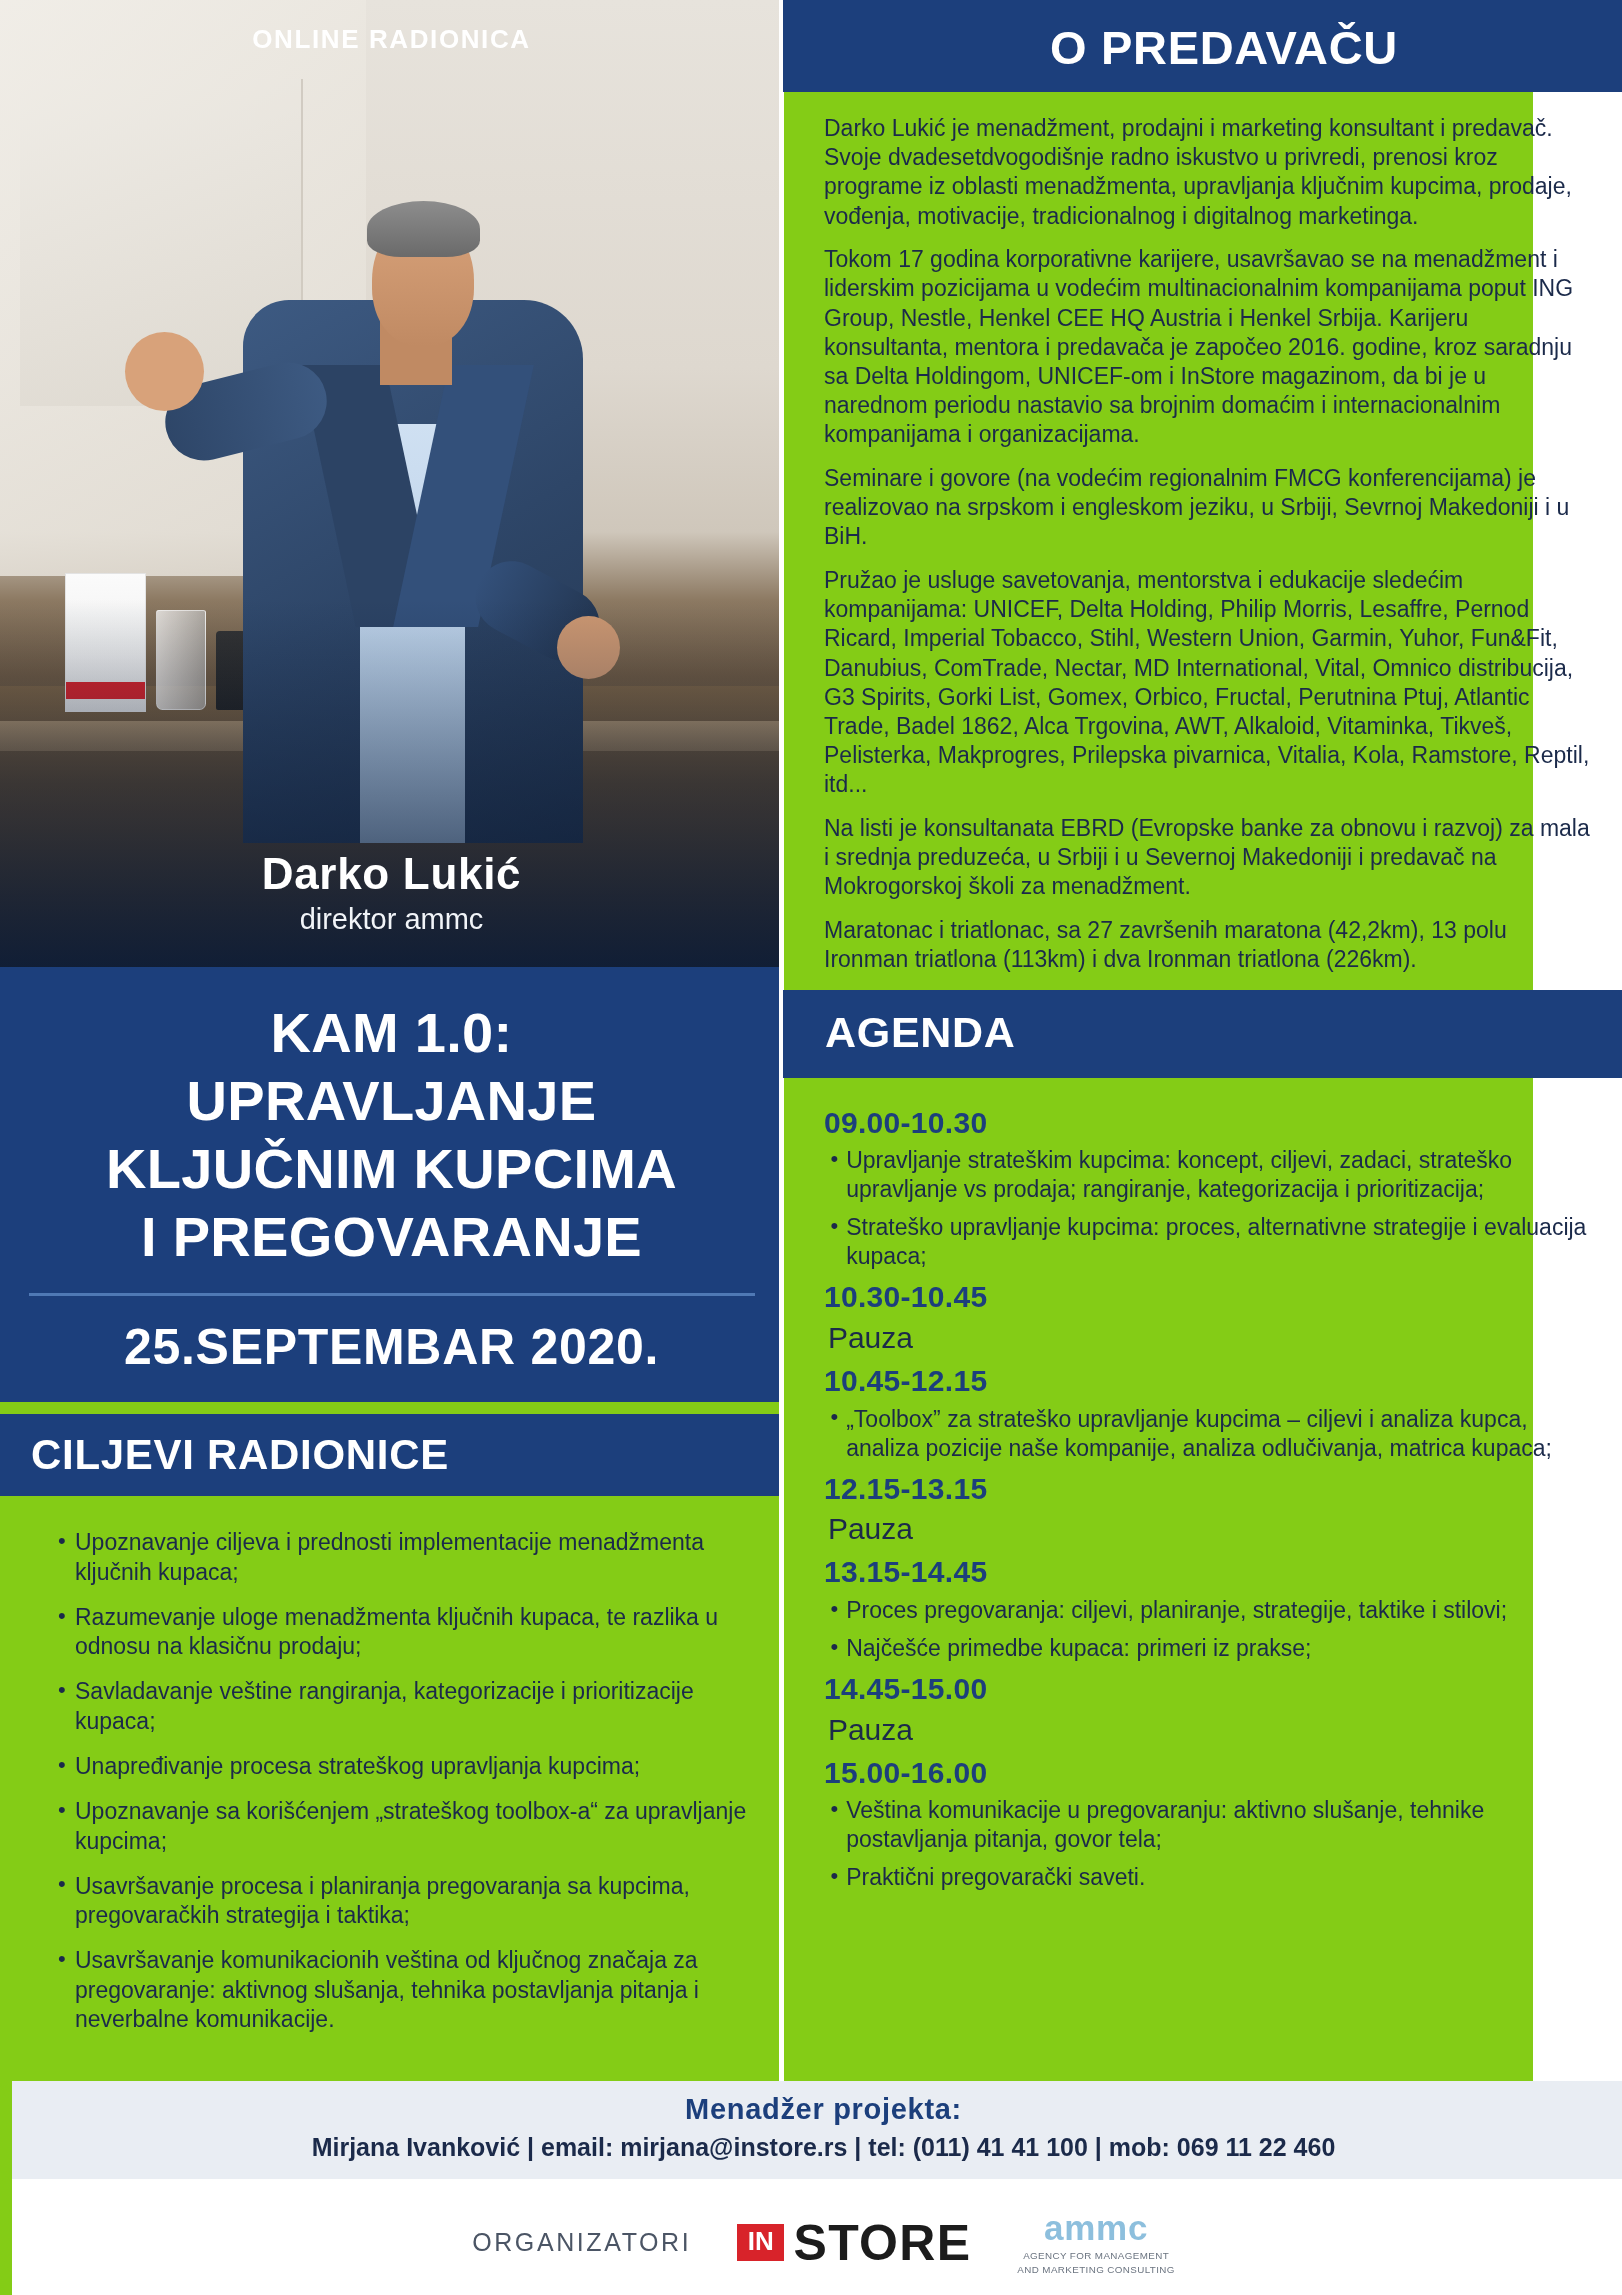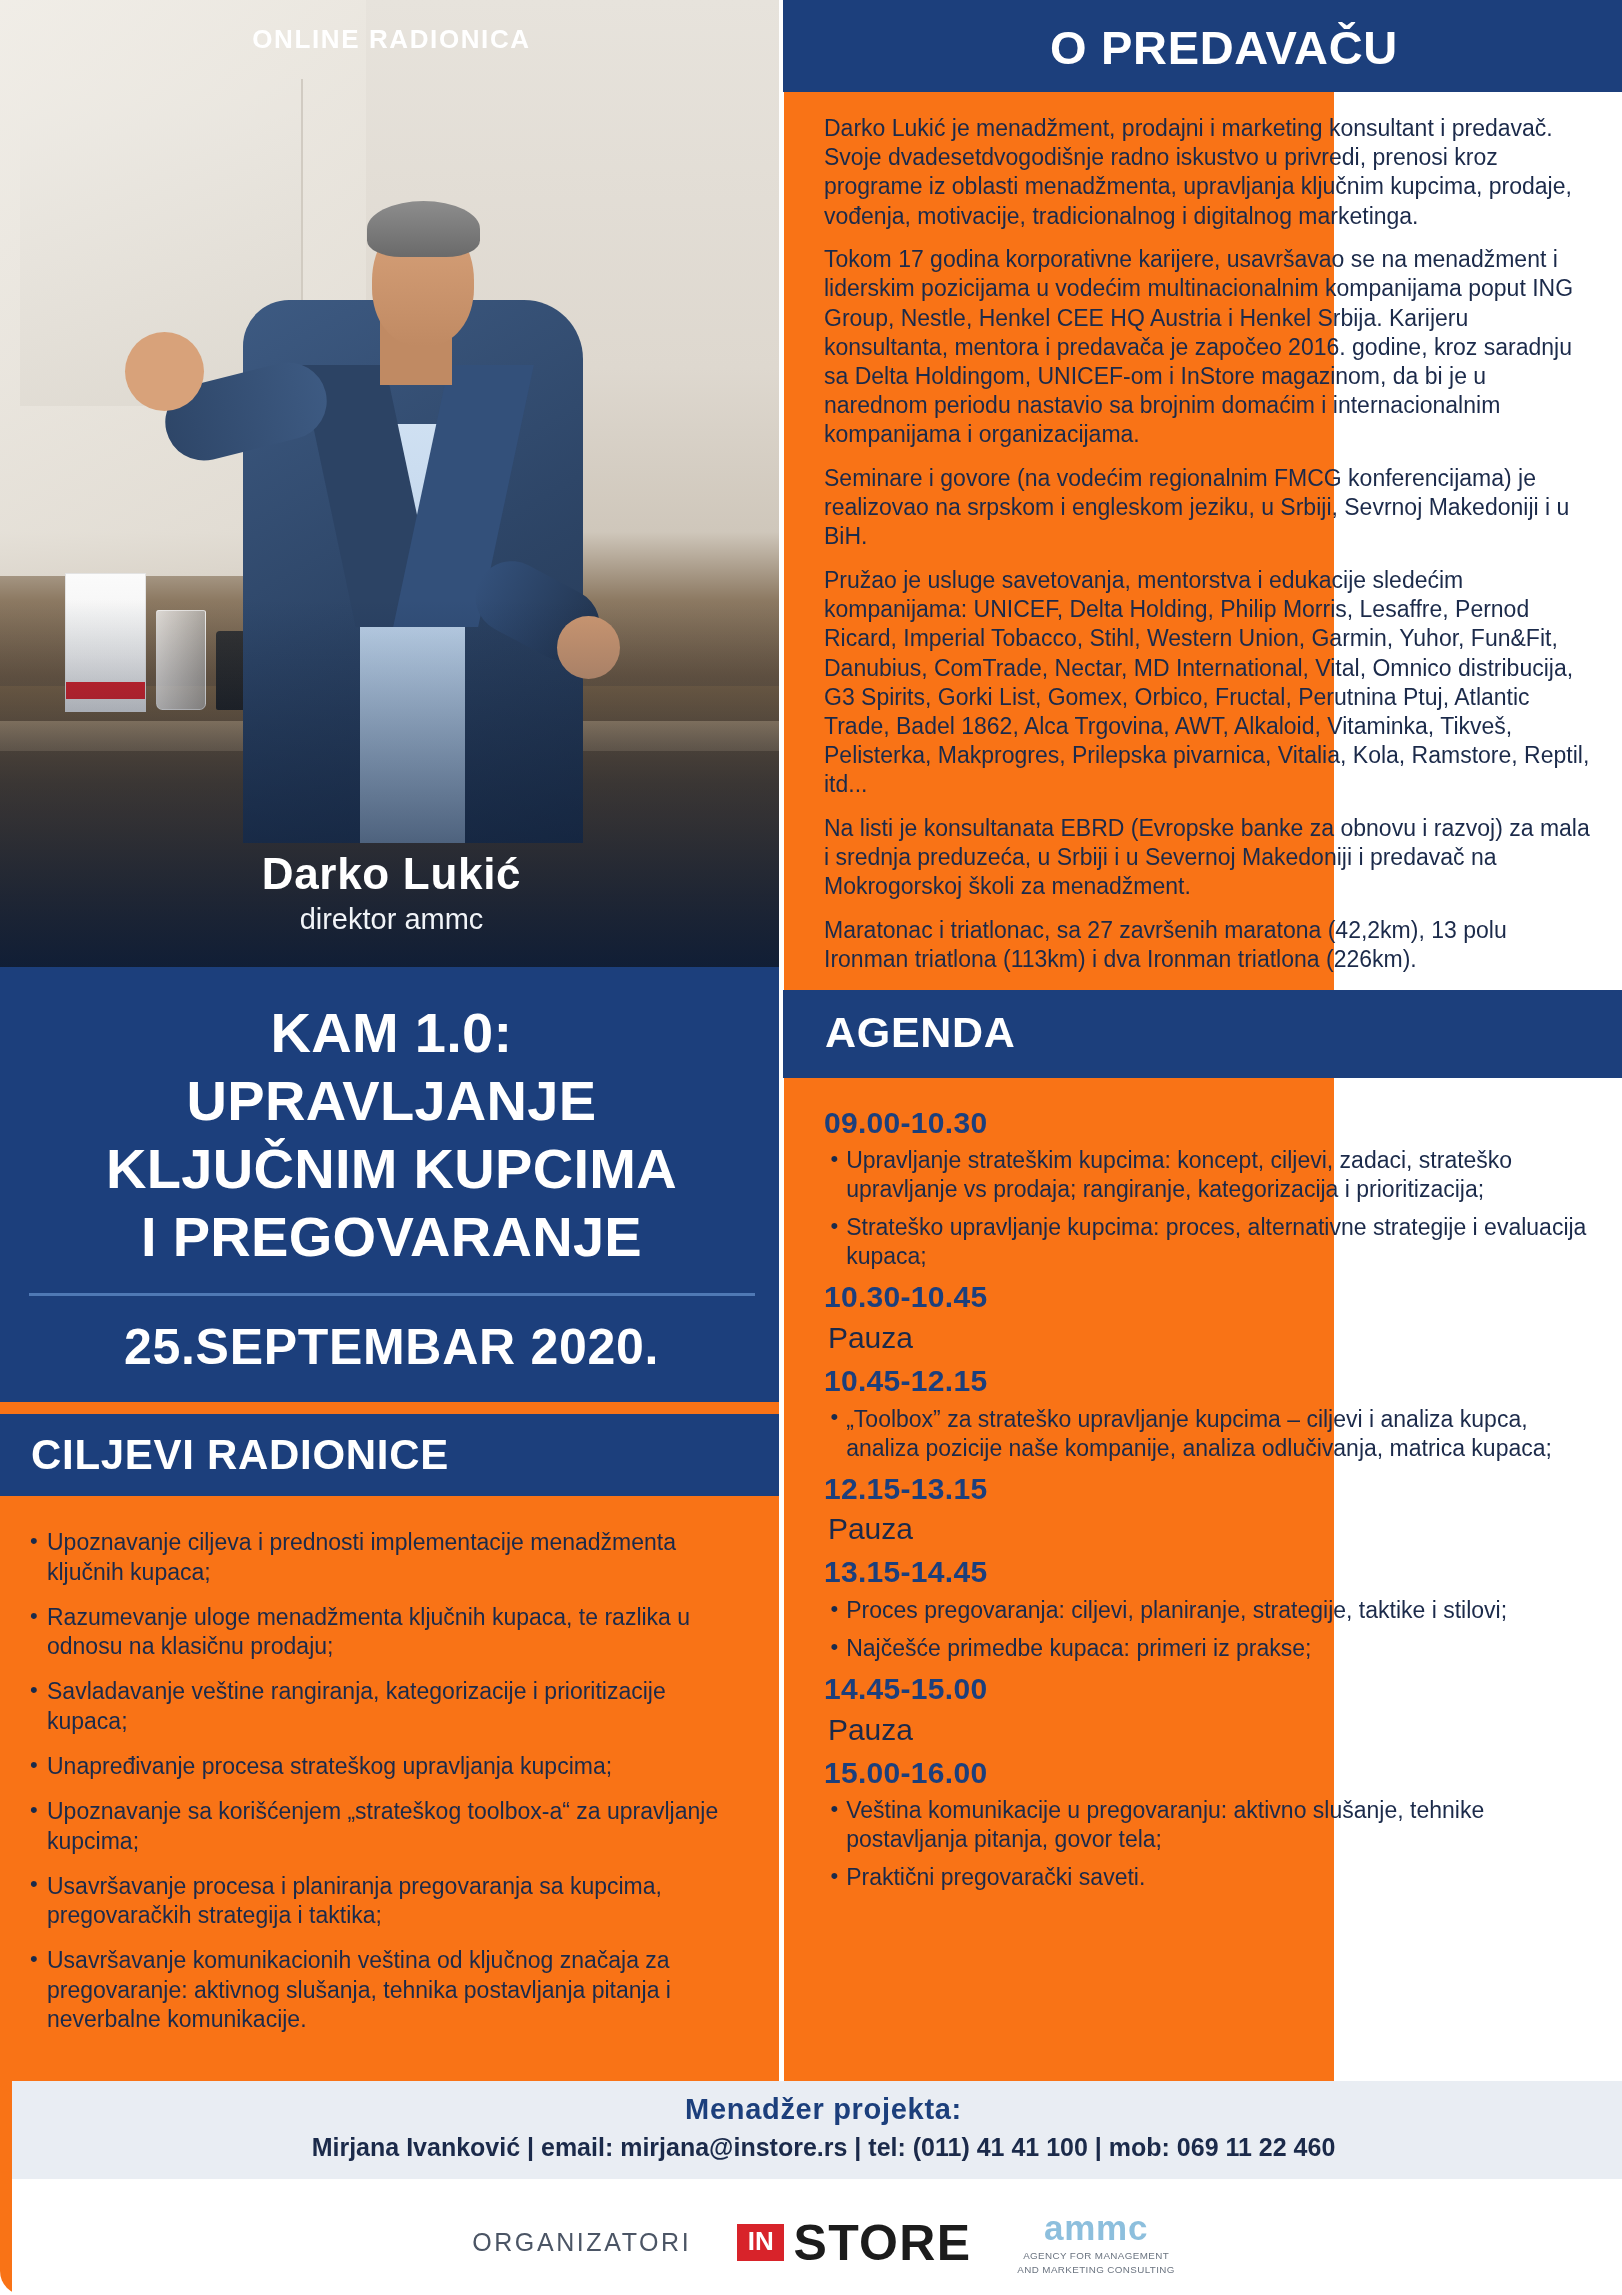--- a/index.html
+++ b/index.html
@@ -10,24 +10,23 @@
   body {
     width: 1623px;
     height: 2295px;
     font-family: "Liberation Sans", sans-serif;
     color: #1b2a4a;
     position: relative;
     overflow: hidden;
   }
   .page {
     position: relative;
-    width: 1334px;
+    width: 1533px;
     height: 2295px;
-    background: #f97316;
-    border-radius: 24px;
+    background: #84cc16;
   }
 
   
   .left-col {
     position: absolute;
     left: 0;
     top: 0;
     width: 783px;
     height: 2081px;
   }
@@ -242,20 +241,21 @@
   .goals-header span {
     color: #ffffff;
     font-size: 42px;
     font-weight: bold;
     letter-spacing: 0.7px;
   }
   .goals-list {
     padding: 22px 35px 0 30px;
     box-sizing: border-box;
     width: 783px;
+    margin-left: 28px;
   }
   .goals-list li {
     font-size: 23px;
     line-height: 1.28;
     color: #1b2a4a;
     margin-bottom: 15.7px;
     list-style: none;
     position: relative;
     padding-left: 17px;
   }

